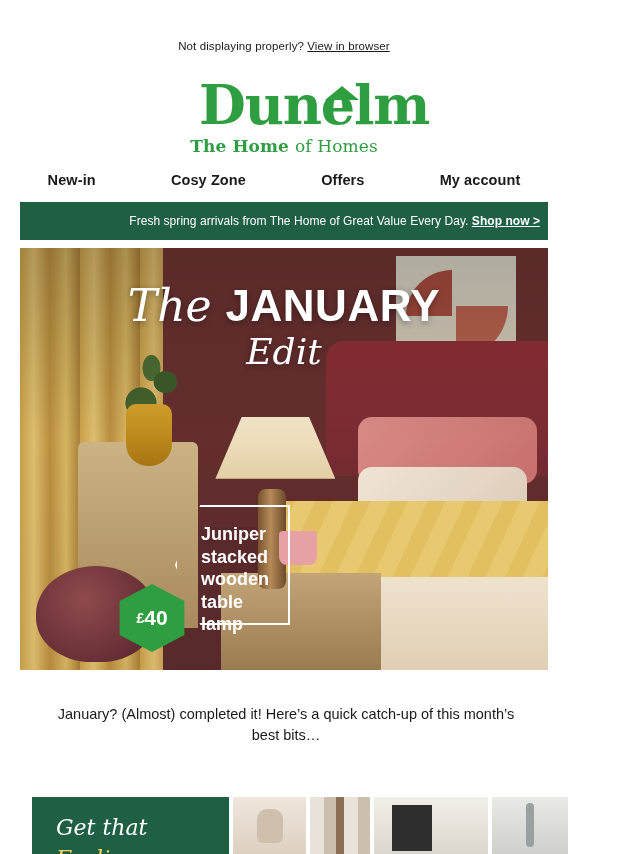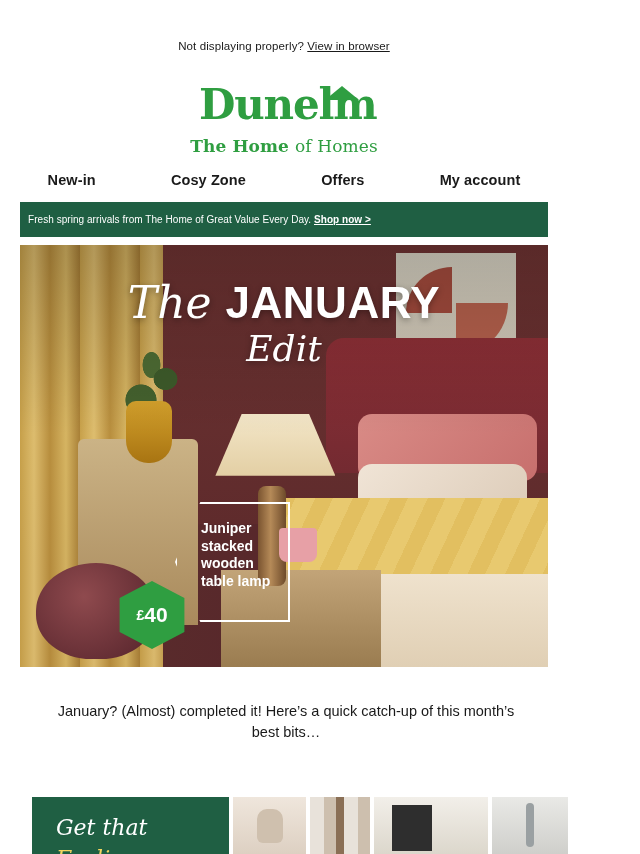--- a/index.html
+++ b/index.html
@@ -38,21 +38,21 @@
     padding-top: 22px;
   }
   .logo-mark {
     position: relative;
     width: 170px;
     height: 66px;
   }
   .logo-word {
     font-family: "DejaVu Serif", serif;
     font-weight: bold;
-    font-size: 42px;
+    font-size: 54px;
     color: #2f9e41;
     letter-spacing: -1.2px;
     line-height: 62px;
     text-align: center;
   }
   .roof {
     position: absolute;
     top: 2px;
     right: 10px;
     width: 34px;
@@ -91,22 +91,22 @@
     text-decoration: none;
     letter-spacing: 0.1px;
     white-space: nowrap;
   }
 
   
   .banner {
     margin: 0 20px;
     background: #1f5f43;
     color: #ffffff;
-    text-align: left;
-    font-size: 10px;
+    text-align: right;
+    font-size: 12px;
     padding: 12px 8px;
     letter-spacing: 0.05px;
   }
   .banner a {
     color: #ffffff;
     font-weight: bold;
     text-decoration: underline;
   }
 
   
@@ -332,21 +332,21 @@
     inset: 0;
     border: 2px solid #ffffff;
     clip-path: polygon(22% 0%, 100% 0%, 100% 100%, 22% 100%, 0% 50%);
   }
   .callout-text {
     position: absolute;
     left: 26px;
     top: 18px;
     width: 70px;
     color: #ffffff;
-    font-size: 14px;
+    font-size: 18px;
     font-weight: bold;
     line-height: 1.25;
   }
   .price-badge {
     position: absolute;
     left: 96px;
     bottom: 18px;
     width: 72px;
     height: 68px;
     background: #2f9e41;

